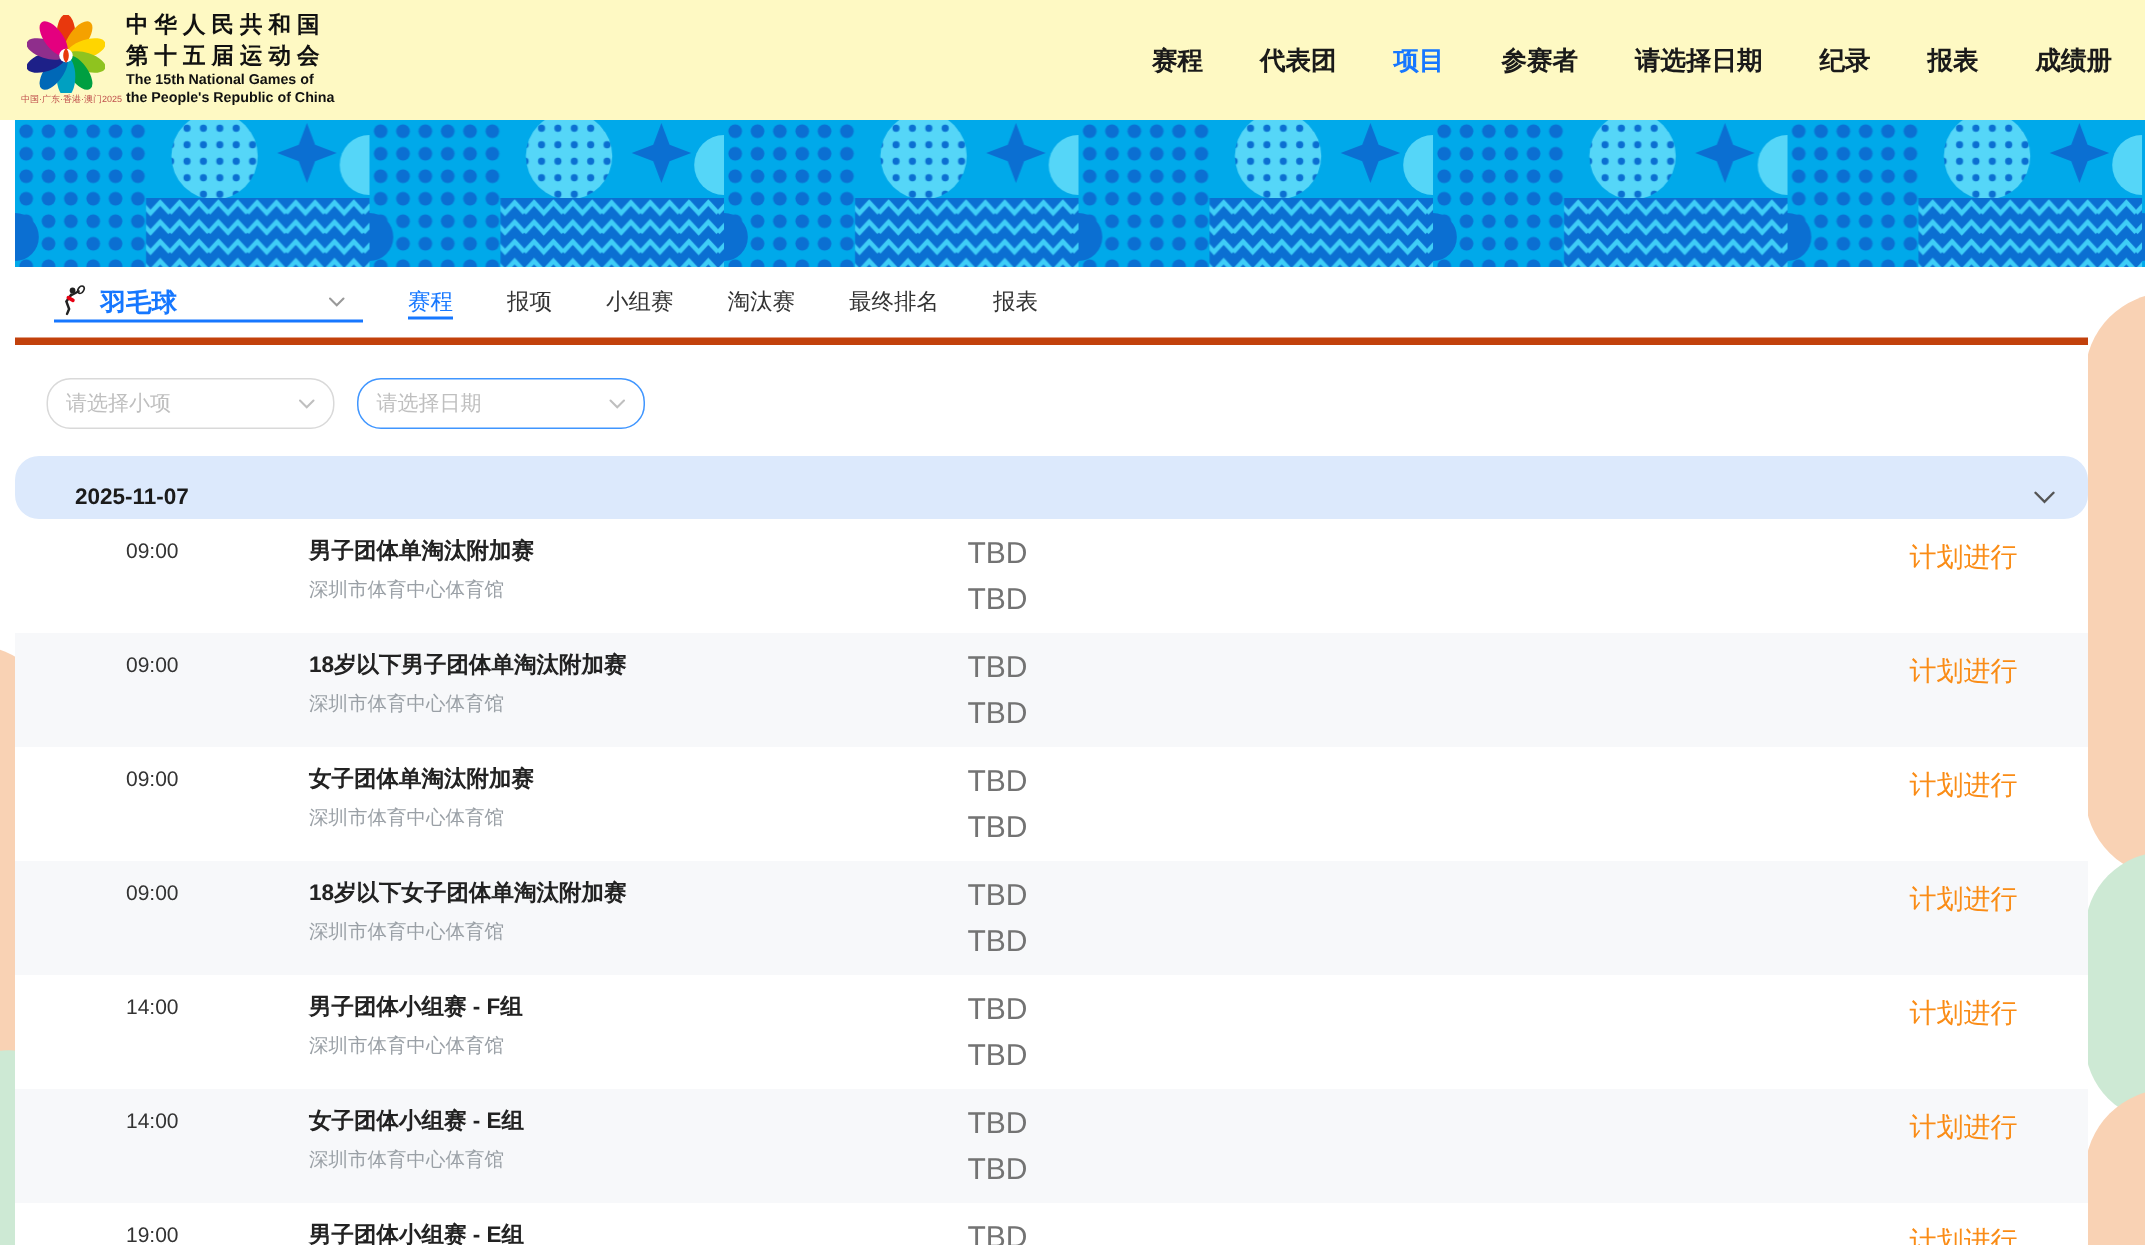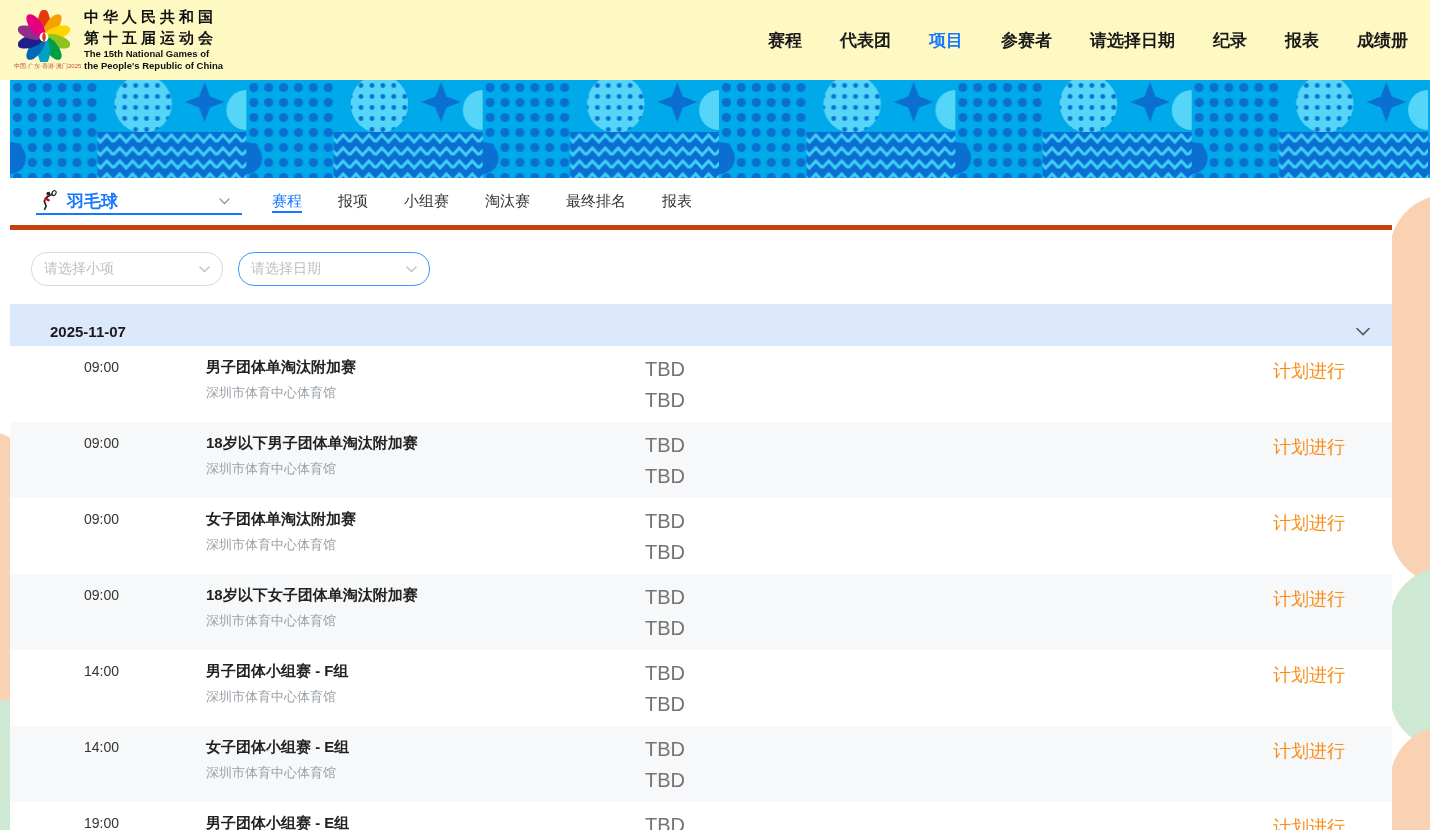--- a/index.html
+++ b/index.html
@@ -42,21 +42,21 @@
   .tabs { display:flex; margin-left:30px; gap:36px; }
   .tab { display:flex; align-items:center; font-size:15px; color:#333; cursor:pointer; white-space:nowrap; }
   .tab.active { color:#1677ff; border-bottom:2px solid #1677ff; margin-bottom:-1px; }
 
   .filters { display:flex; gap:15px; padding:22px 0 0 21px; }
   .select { width:192px; height:34px; border:1px solid #d9d9d9; border-radius:16px; display:flex; align-items:center; padding:0 12px; cursor:pointer; background:#fff; }
   .select .ph { font-size:14px; color:#bfbfbf; }
   .select .chev { margin-left:auto; }
   .select.focus { border-color:#4096ff; }
 
-  .date-head { margin-top:18px; height:42px; background:#dce9fc; border-radius:0; display:flex; align-items:center; padding:12px 22px 0 40px; cursor:pointer; }
+  .date-head { margin-top:18px; height:42px; background:#dce9fc; border-radius:16px; display:flex; align-items:center; padding:12px 22px 0 40px; cursor:pointer; }
   .date-head .date { font-size:15px; font-weight:700; color:#1b1b1b; }
   .date-head .chev { margin-left:auto; width:14px; height:9px; }
 
   .row { display:grid; grid-template-columns:122px 439px 1fr 170px; padding:12px 47px 10px 74px; min-height:58px; align-items:start; background:#fff; }
   .row.alt { background:#f7f8fa; }
   .c-time { font-size:14px; color:#333; padding-top:1px; }
   .ev { font-size:15px; font-weight:700; color:#222; }
   .venue { font-size:13px; color:#9aa0a6; margin-top:7px; }
   .side { font-size:20px; color:#737373; }
   .side + .side { margin-top:8px; }

